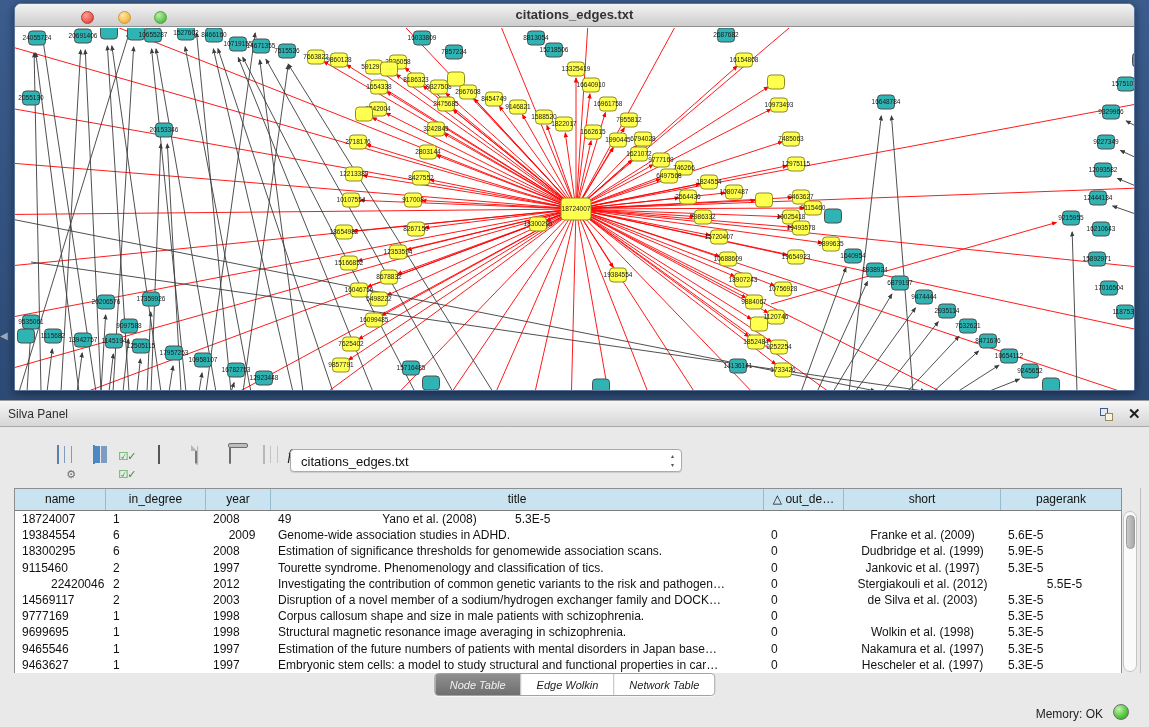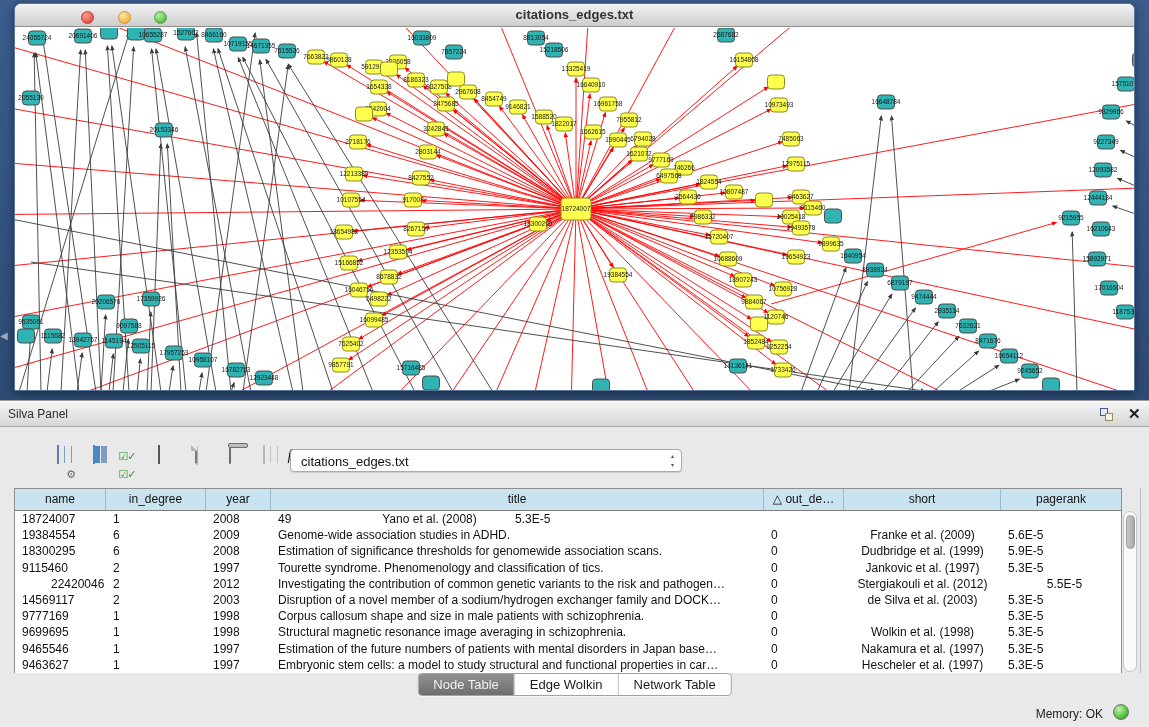--- a/index.html
+++ b/index.html
@@ -83,21 +83,21 @@
   .vscroll { position:absolute; left:1123px; top:111px; width:14px; height:161px;
     background:#fafafa; border:1px solid #c4c4c4; border-radius:7px; }
   .vthumb { position:absolute; left:1.5px; top:3px; width:9px; height:34px;
     background:linear-gradient(90deg,#c9c9c9,#a9a9a9); border-radius:5px; border:1px solid #9a9a9a;}
   .panel-edge { position:absolute; left:1140px; top:88px; width:1px; height:185px; background:#bdbdbd; }
 
   
   .tabs { position:absolute; left:50%; top:273px; transform:translateX(-50%);
     display:flex; height:23px; background:#fff; border:1px solid #a2a2a2;
     border-radius:4px; overflow:hidden; box-shadow:0 1px 0 rgba(255,255,255,.6); }
-  .tab { font-size:13px; color:#1d1d1d; line-height:22px; padding:0 15px; border-right:1px solid #bdbdbd; }
+  .tab { font-size:11px; color:#1d1d1d; line-height:22px; padding:0 15px; border-right:1px solid #bdbdbd;font-style:italic; }
   .tab:last-child { border-right:none; }
   .tab.active { background:linear-gradient(#8f8f8f,#6f6f6f); color:#f2f2f2; }
 
   
   .statusbar { position:absolute; left:0; top:300px; width:1149px; height:27px; }
   .mem-label { position:absolute; right:46px; top:7px; font-size:12px; color:#222; }
   .mem-dot { position:absolute; right:20px; top:4px; width:16px; height:16px; border-radius:50%;
     background:radial-gradient(circle at 35% 30%,#c2f3b0,#52c43c 60%,#2e9422); border:1px solid #6f6f6f; }
 </style>
 </head>
@@ -580,21 +580,21 @@
             <div class="td" style="width: 91px;">18724007</div>
             <div class="td" style="width: 100px;">1</div>
             <div class="td" style="width: 65px;">2008</div>
             <div class="td" style="width: 80px;">49</div>
             <div class="td center" style="width: 157px;">Yano et al. (2008)</div>
             <div class="td" style="width: 120px;">5.3E-5</div>
           </div>
           <div class="trow">
             <div class="td" style="width: 91px;">19384554</div>
             <div class="td" style="width: 100px;">6</div>
-            <div class="td" style="width: 65px;">2009</div>
+            <div class="td" style="width: 65px; text-align: center;">2009</div>
             <div class="td" style="width: 493px;">Genome-wide association studies in ADHD.</div>
             <div class="td" style="width: 80px;">0</div>
             <div class="td center" style="width: 157px;">Franke et al. (2009)</div>
             <div class="td" style="width: 120px;">5.6E-5</div>
           </div>
           <div class="trow">
             <div class="td" style="width: 91px;">18300295</div>
             <div class="td" style="width: 100px;">6</div>
             <div class="td" style="width: 65px;">2008</div>
             <div class="td" style="width: 493px;">Estimation of significance thresholds for genomewide association scans.</div>

